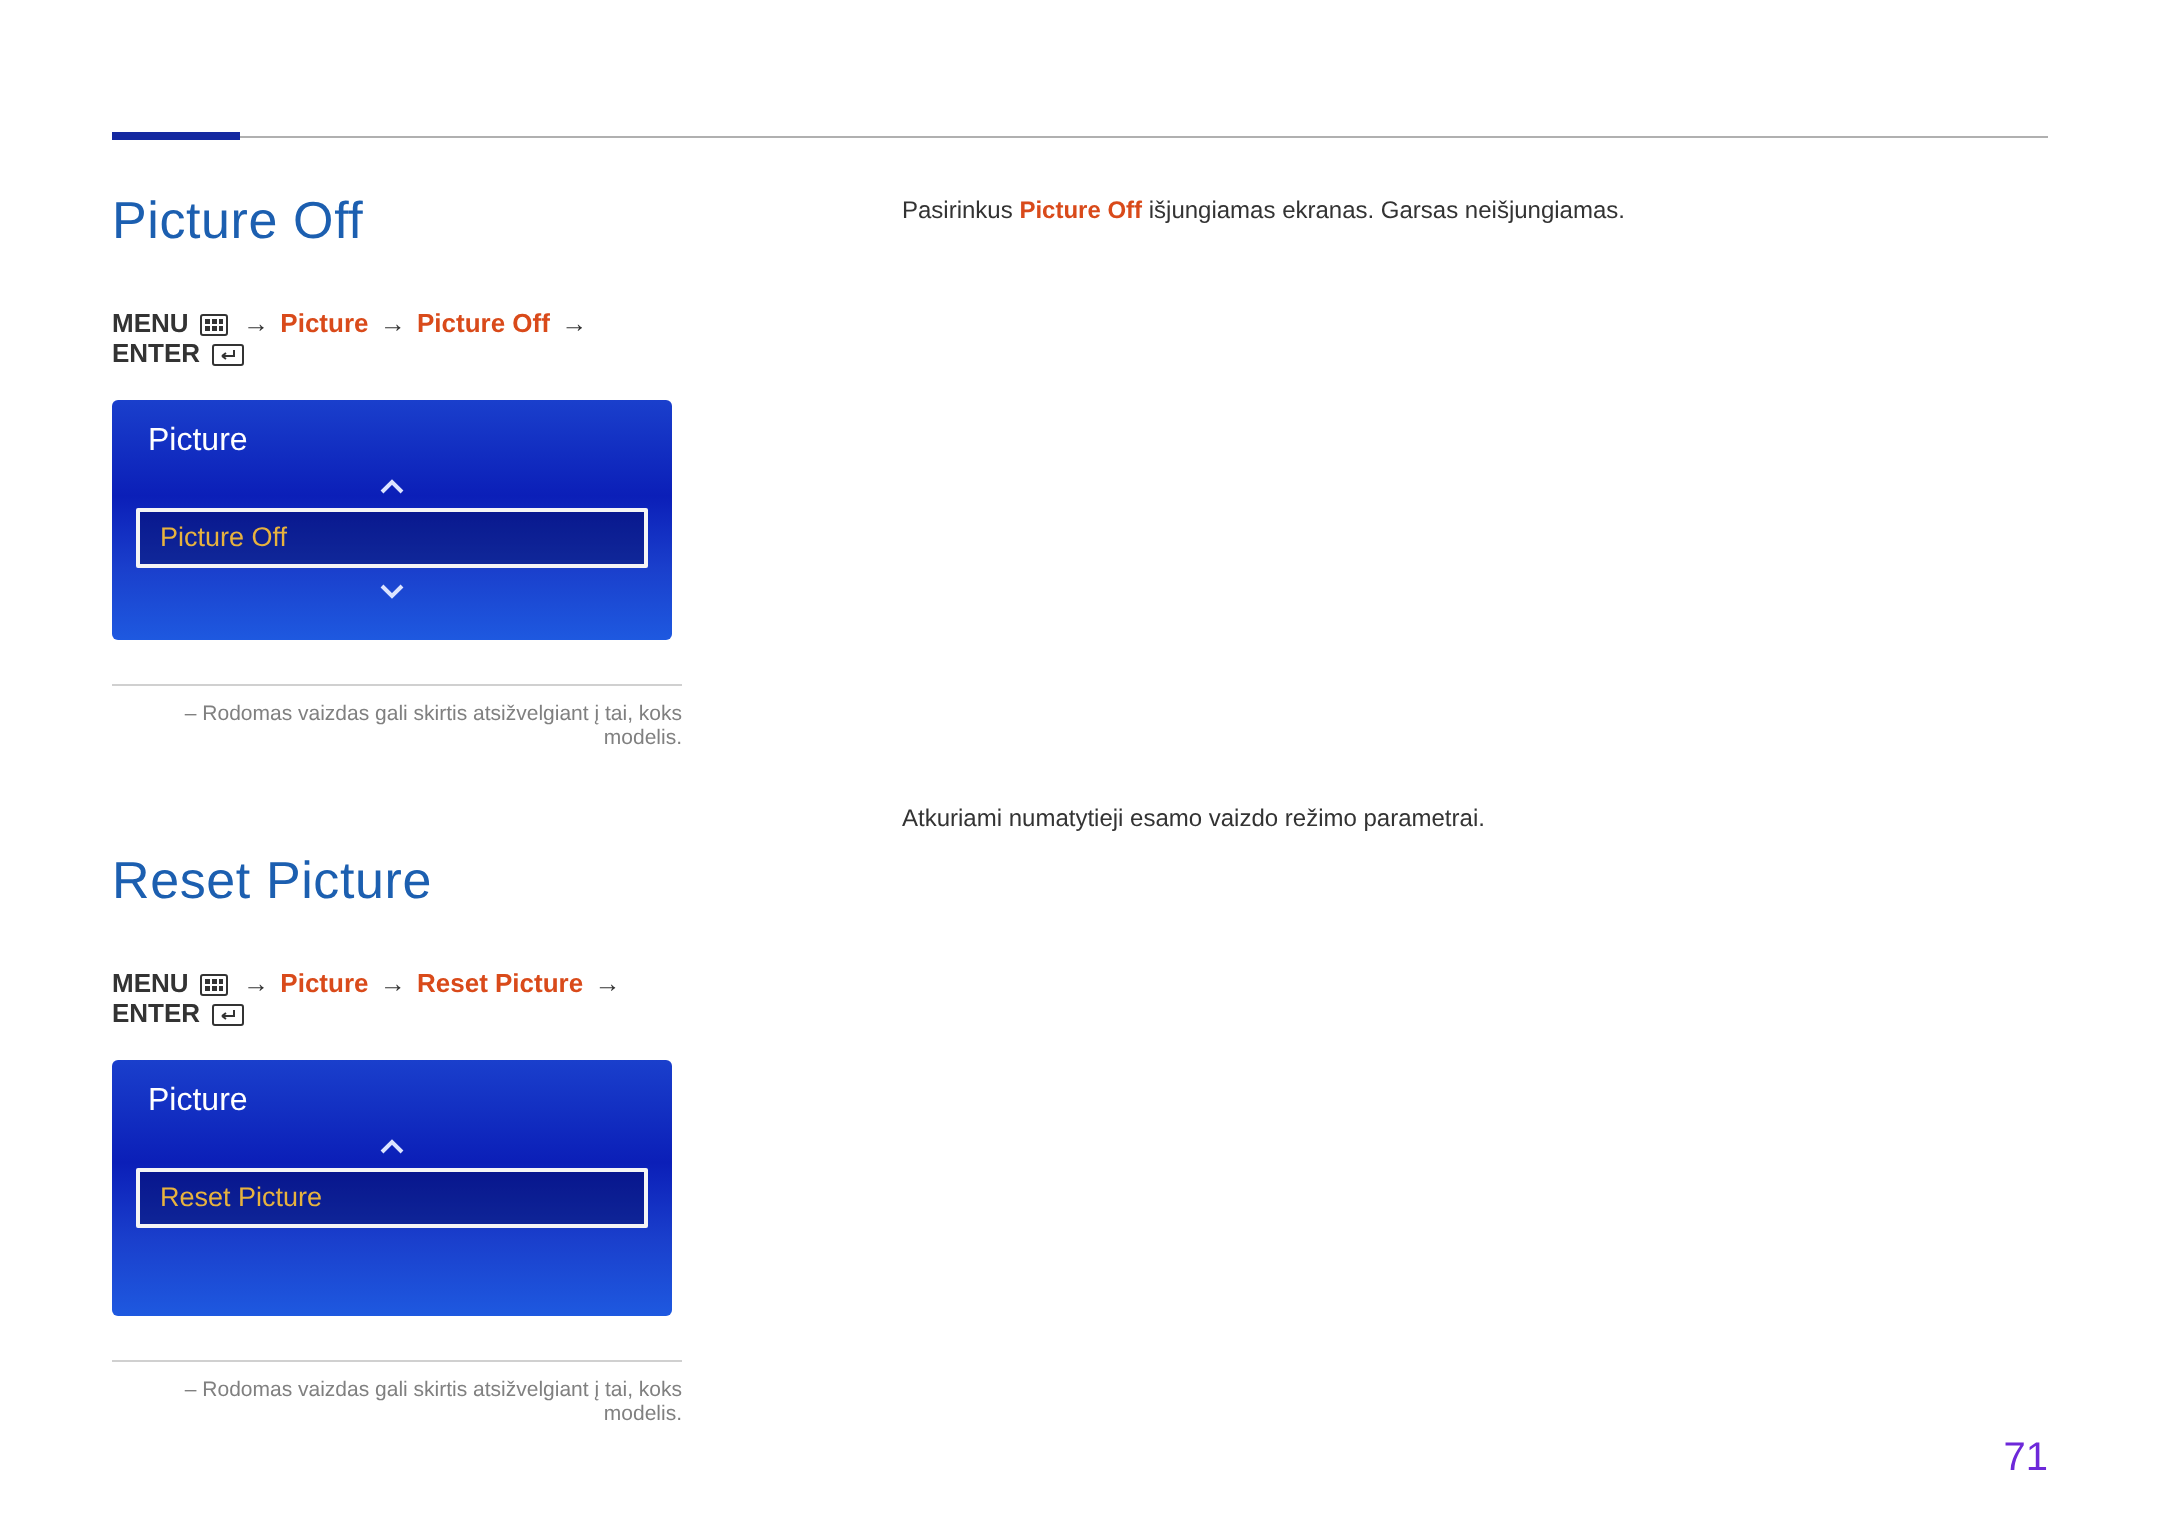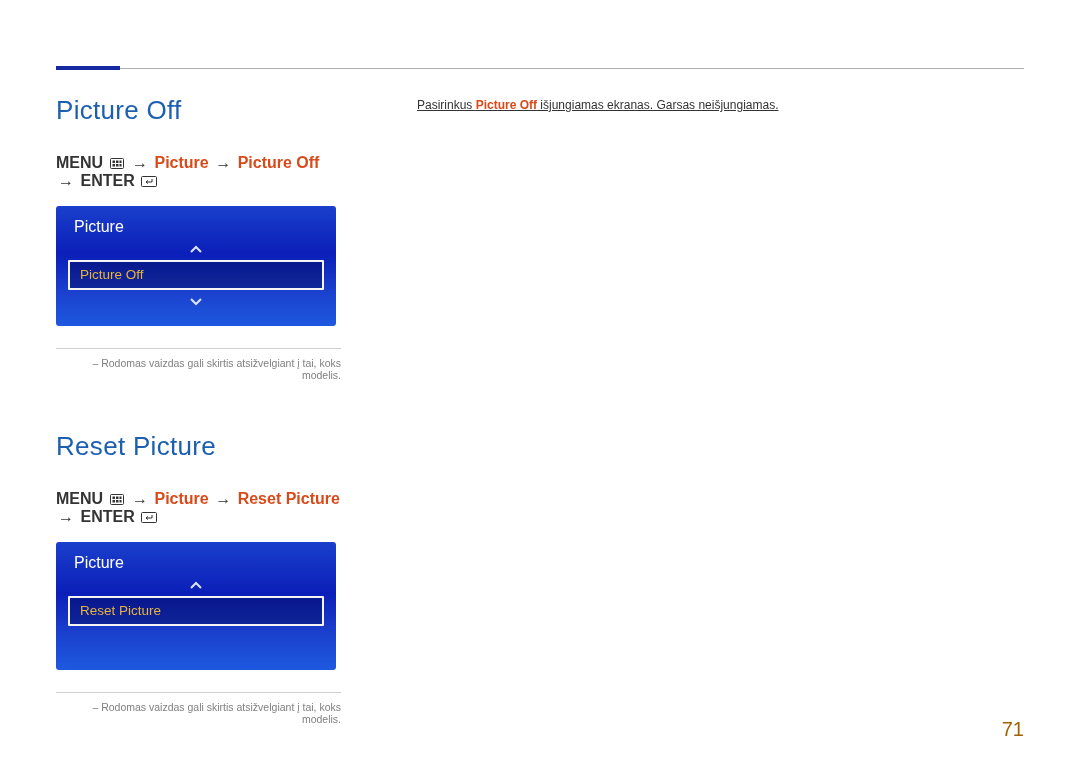--- a/index.html
+++ b/index.html
@@ -31,33 +31,33 @@
     width: 64px;
     height: 4px;
     background: #1428A0;
   }
   .content {
     position: absolute;
     top: 95px;
     left: 56px;
     right: 56px;
     display: flex;
-    gap: 76px;
+    gap: 110px;
   }
   .left-col { width: 285px; flex: 0 0 285px; }
   .right-col { flex: 1; font-size: 12px; line-height: 1.7; color: #333; }
   .section-title {
     font-size: 26px;
     color: #1c5fb0;
     font-weight: 400;
     margin-bottom: 28px;
     letter-spacing: 0.3px;
   }
   .nav-path {
-    font-size: 16px;
+    font-size: 13px;
     font-weight: bold;
     margin-bottom: 16px;
     color: #333;
   }
   .nav-path .hl { color: #d94a1a; }
   .nav-path .arrow { margin: 0 2px; font-weight: normal; }
   .nav-path .icon-box {
     display: inline-block;
     vertical-align: middle;
     margin: 0 2px;
@@ -106,24 +106,24 @@
     font-size: 10.5px;
     color: #808080;
     text-align: right;
   }
   .block-gap { height: 50px; }
   .page-num {
     position: absolute;
     bottom: 22px;
     right: 56px;
     font-size: 20px;
-    color: #a16207;
+    color: #6d28d9;
     font-weight: 300;
   }
-  .desc-block { margin-bottom: 4px; text-decoration: underline; }
+  .desc-block { margin-bottom: 4px; }
   .hl2 { color: #d94a1a; font-weight: bold; }
 </style>
 </head>
 <body>
 
 <div class="page">
   <div class="top-rule"></div>
   <div class="top-rule-accent"></div>
 
   <div class="content">
@@ -223,17 +223,18 @@
 
     </div>
 
     <div class="right-col">
       <div class="desc-block">
         <span>Pasirinkus </span><span class="hl2">Picture Off</span><span> išjungiamas ekranas. Garsas neišjungiamas.</span>
       </div>
 
       <div style="height:280px"></div>
 
+      <div class="desc-block">Atkuriami numatytieji esamo vaizdo režimo parametrai.</div>
     </div>
   </div>
 
   <div class="page-num">71</div>
 </div>
 
 </body></html>

